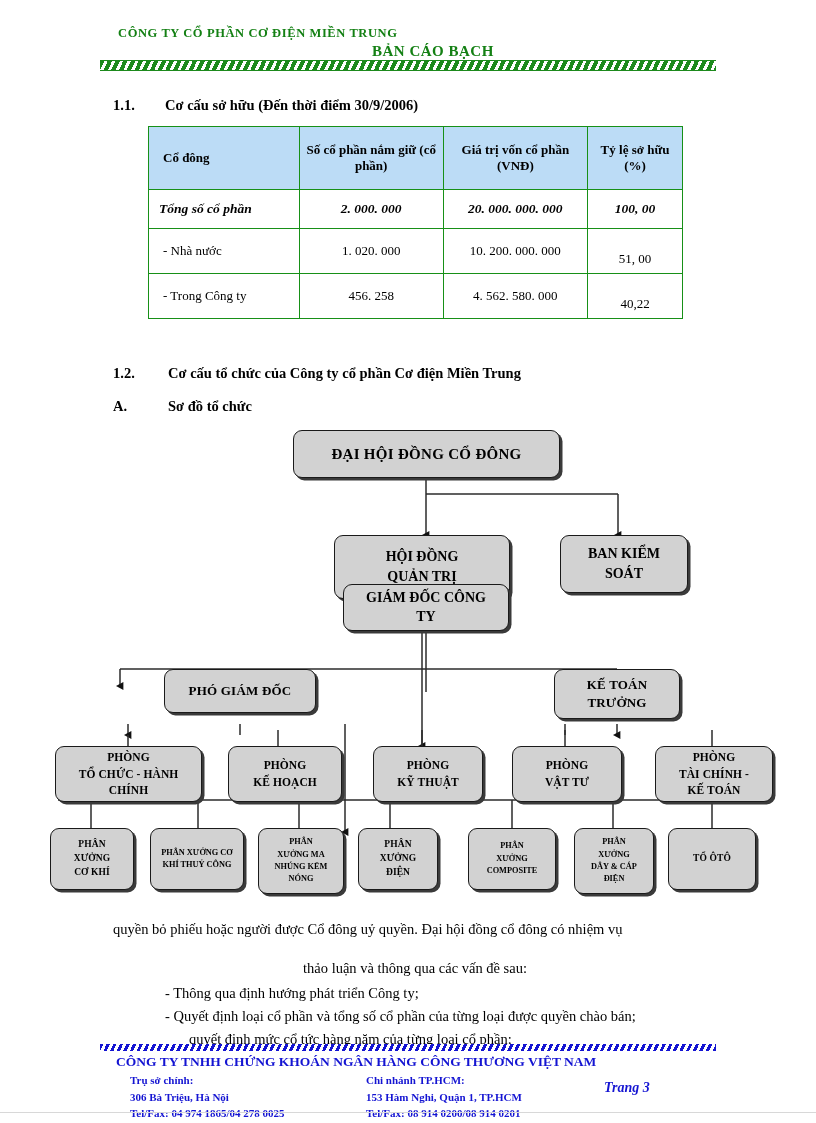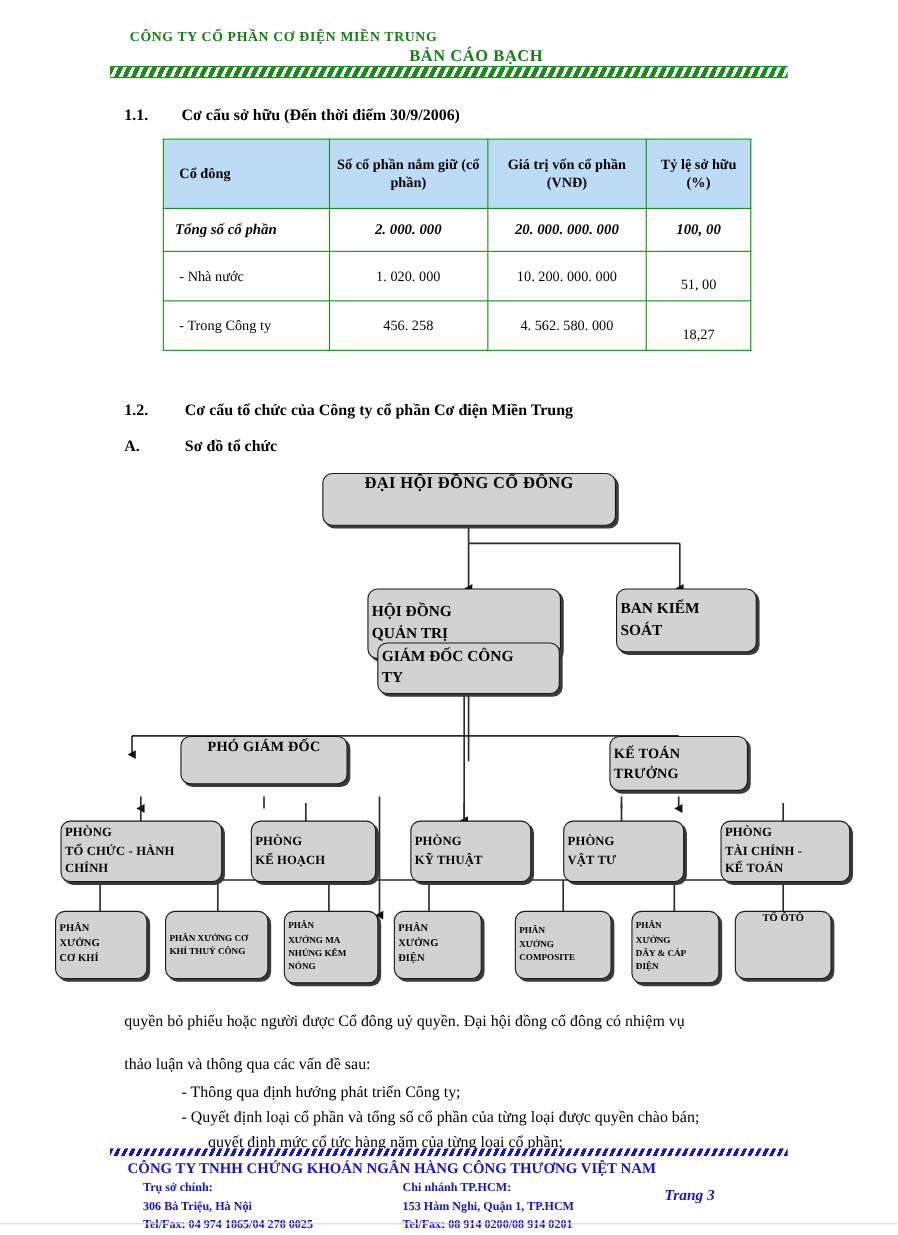--- a/index.html
+++ b/index.html
@@ -82,21 +82,21 @@
   
   .org{position:absolute;left:0;top:424px;width:816px;height:480px;}
   .org svg{position:absolute;left:0;top:0;}
 
   .box{
     position:absolute;
     background:#d2d2d2;
     border:1.6px solid #1a1a1a;
     border-radius:9px;
     box-shadow:2.5px 2.5px 0 0 #3a3a3a;
-    display:flex;align-items:flex-start;justify-content:center;
+    display:flex;align-items:center;justify-content:center;
     text-align:center;
     font-weight:bold;
     font-family:"Liberation Serif",serif;
     line-height:1.2;
     box-sizing:border-box;
     z-index:3;
   }
   .box span{display:block;padding:0 3px;}
 
   .b-lvl1{font-size:15px;letter-spacing:.3px;}
@@ -108,21 +108,21 @@
   .b-shop-tight{font-size:8.3px;line-height:1.5;letter-spacing:0;}
 
   
   .body-text{position:absolute;left:113px;top:902px;width:604px;}
   .body-text p{
     margin:16px 0 1px 0;
     font-size:14.5px;
     line-height:1.58;
     text-align:justify;
   }
-  .body-text p.nojust{text-align:left;}
+  .body-text p.nojust{text-align:center;}
   .bullets{margin:2px 0 0 0;padding:0;list-style:none;}
   .bullets li{
     font-size:14.5px;line-height:1.6;
     margin-left:62px;text-indent:-10px;
   }
   .bullets li .cont{display:block;text-indent:0;margin-left:14px;}
 
   
   .ftr{position:absolute;left:0;top:1040px;width:816px;color:#1414d2;}
   .ftr-rule{
@@ -191,21 +191,21 @@
       <tr>
         <td class="c-name">- Nhà nước</td>
         <td class="c-num">1. 020. 000</td>
         <td class="c-val">10. 200. 000. 000</td>
         <td class="c-pct pct-lower">51, 00</td>
       </tr>
       <tr>
         <td class="c-name">- Trong Công ty</td>
         <td class="c-num">456. 258</td>
         <td class="c-val">4. 562. 580. 000</td>
-        <td class="c-pct pct-lower">18,27</td>
+        <td class="c-pct pct-lower">40,22</td>
       </tr>
     </tbody>
   </table>
 
   <div class="sec" id="sec-12">
     <span class="num">1.2.</span><span class="txt">Cơ cấu tổ chức của Công ty cổ phần Cơ điện Miền Trung</span>
   </div>
   <div class="sec" id="sec-a">
     <span class="num">A.</span><span class="txt">Sơ đồ tổ chức</span>
   </div>

